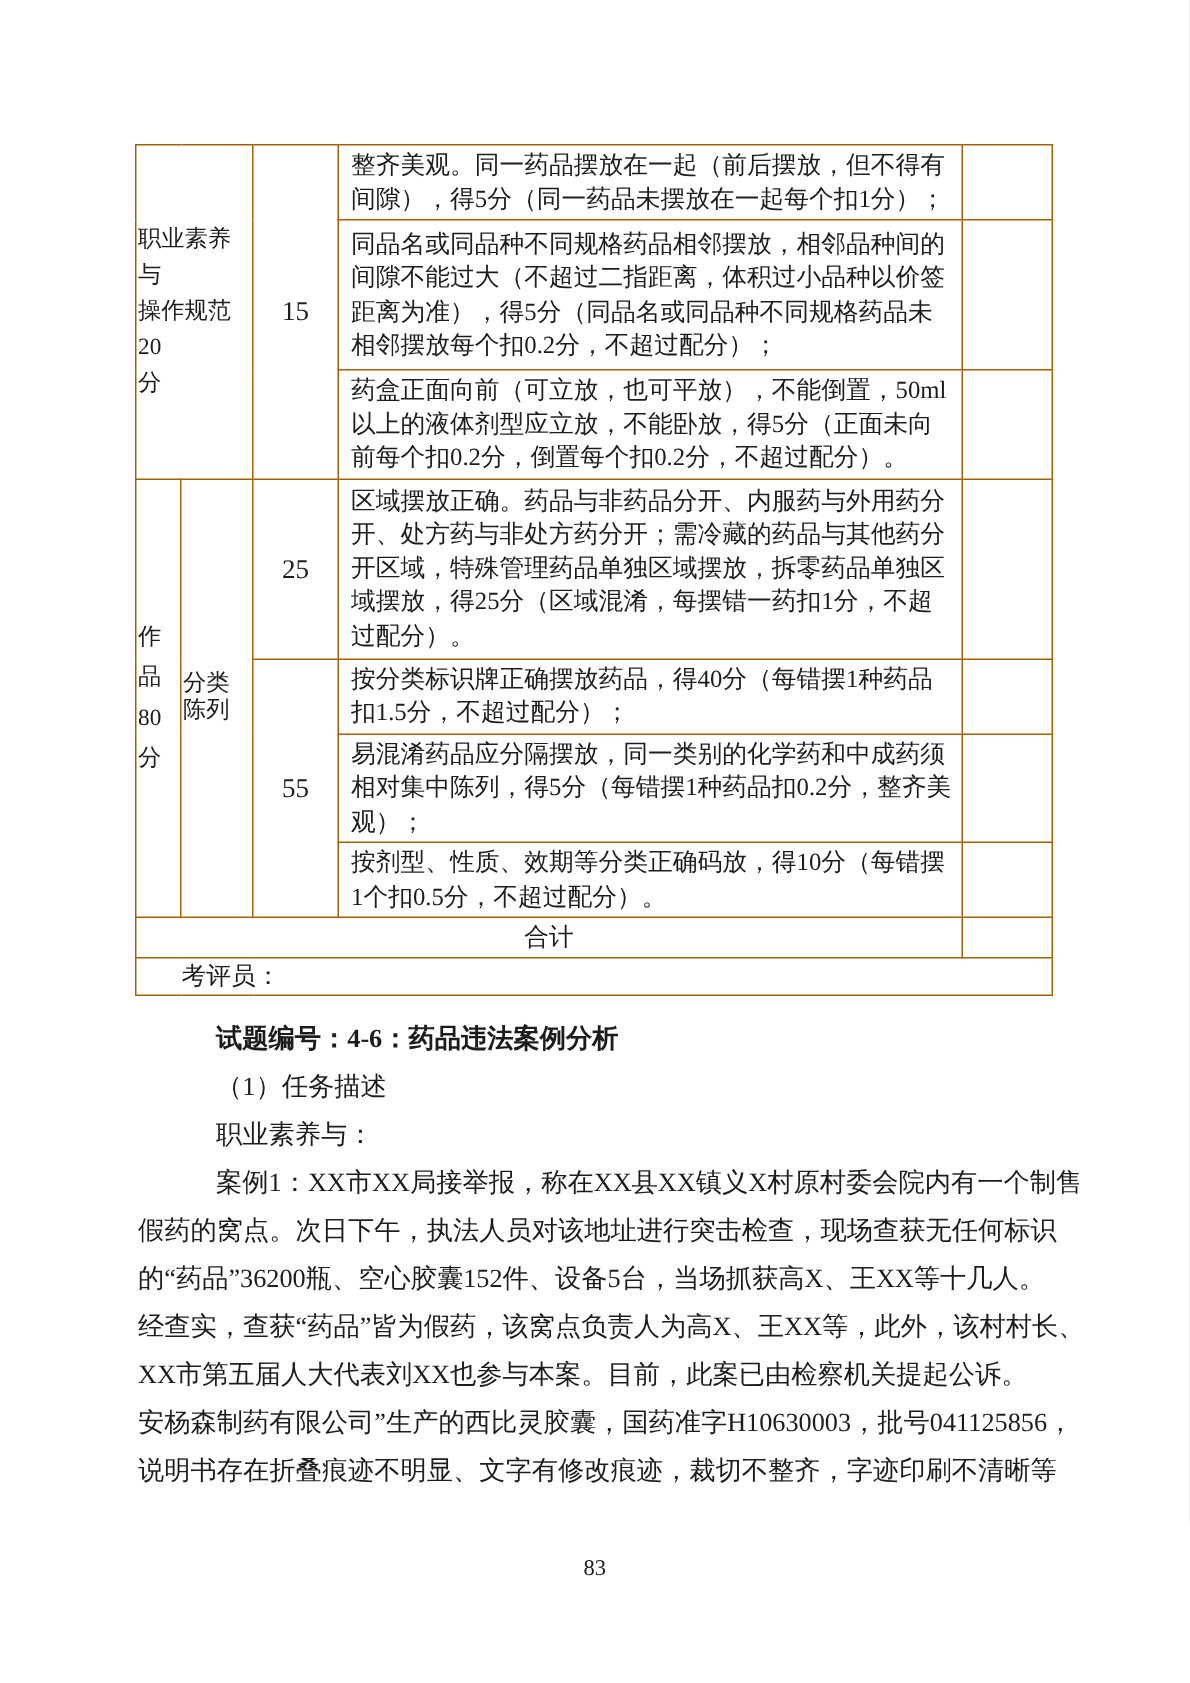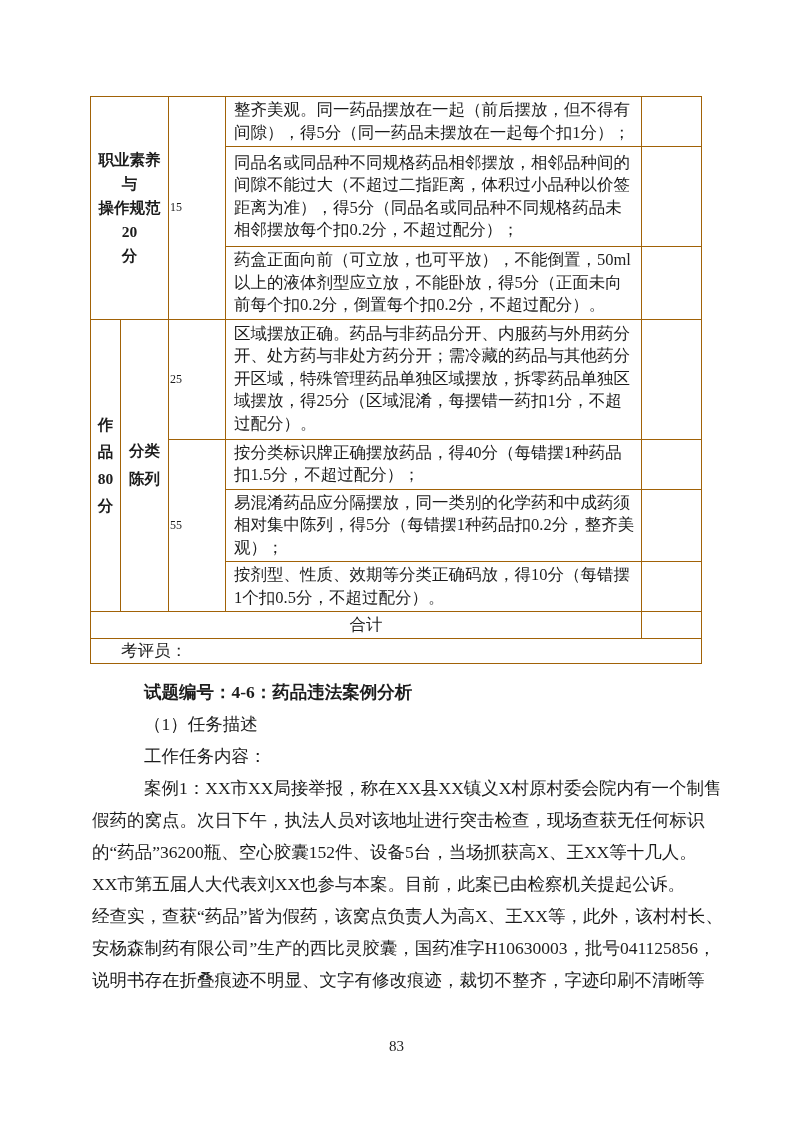--- a/index.html
+++ b/index.html
@@ -19,30 +19,29 @@
     width:611px;
     border-collapse:collapse;
     table-layout:fixed;
   }
   .score-table td {
     border:1px solid #a16207;
     vertical-align:middle;
     overflow:hidden;
   }
   .cat-cell {
-    text-align:center;
     white-space:pre-line;
     font-size:15.5px;
     line-height:24px;
-    font-weight:bold;
   }
   .cat-main { line-height:27px; }
-  .cat-sub  { line-height:28px;margin-top:24px; }
+  .cat-sub  { line-height:18px;margin-top:24px; }
   .score-cell {
-    font-size:12px;
+    text-align:center;
+    font-size:18px;
   }
   .desc-cell {
     font-size:16.5px;
     line-height:22.5px;
     padding:2px 6px 2px 8px;
     text-align:left;
   }
   .result-cell { background:#ffffff; }
   .total-cell {
     text-align:center;
@@ -137,27 +136,27 @@
       </tr>
       <tr style="height:24px">
         <td class="examiner-cell" colspan="5">考评员：</td>
       </tr>
     </tbody>
   </table>
 
   <div class="content">
     <div class="line indent bold">试题编号：4-6：药品违法案例分析</div>
     <div class="line indent">（1）任务描述</div>
-    <div class="line indent">工作任务内容：</div>
+    <div class="line indent">职业素养与：</div>
 
     <div class="line indent">案例1：XX市XX局接举报，称在XX县XX镇义X村原村委会院内有一个制售</div>
     <div class="line">假药的窝点。次日下午，执法人员对该地址进行突击检查，现场查获无任何标识</div>
     <div class="line">的“药品”36200瓶、空心胶囊152件、设备5台，当场抓获高X、王XX等十几人。</div>
+    <div class="line">经查实，查获“药品”皆为假药，该窝点负责人为高X、王XX等，此外，该村村长、</div>
     <div class="line">XX市第五届人大代表刘XX也参与本案。目前，此案已由检察机关提起公诉。</div>
-    <div class="line">经查实，查获“药品”皆为假药，该窝点负责人为高X、王XX等，此外，该村村长、</div>
 
     <div class="line">安杨森制药有限公司”生产的西比灵胶囊，国药准字H10630003，批号041125856，</div>
     <div class="line">说明书存在折叠痕迹不明显、文字有修改痕迹，裁切不整齐，字迹印刷不清晰等</div>
   </div>
 
   <div class="pagenum">83</div>
 
 </div>
 
 </body></html>

